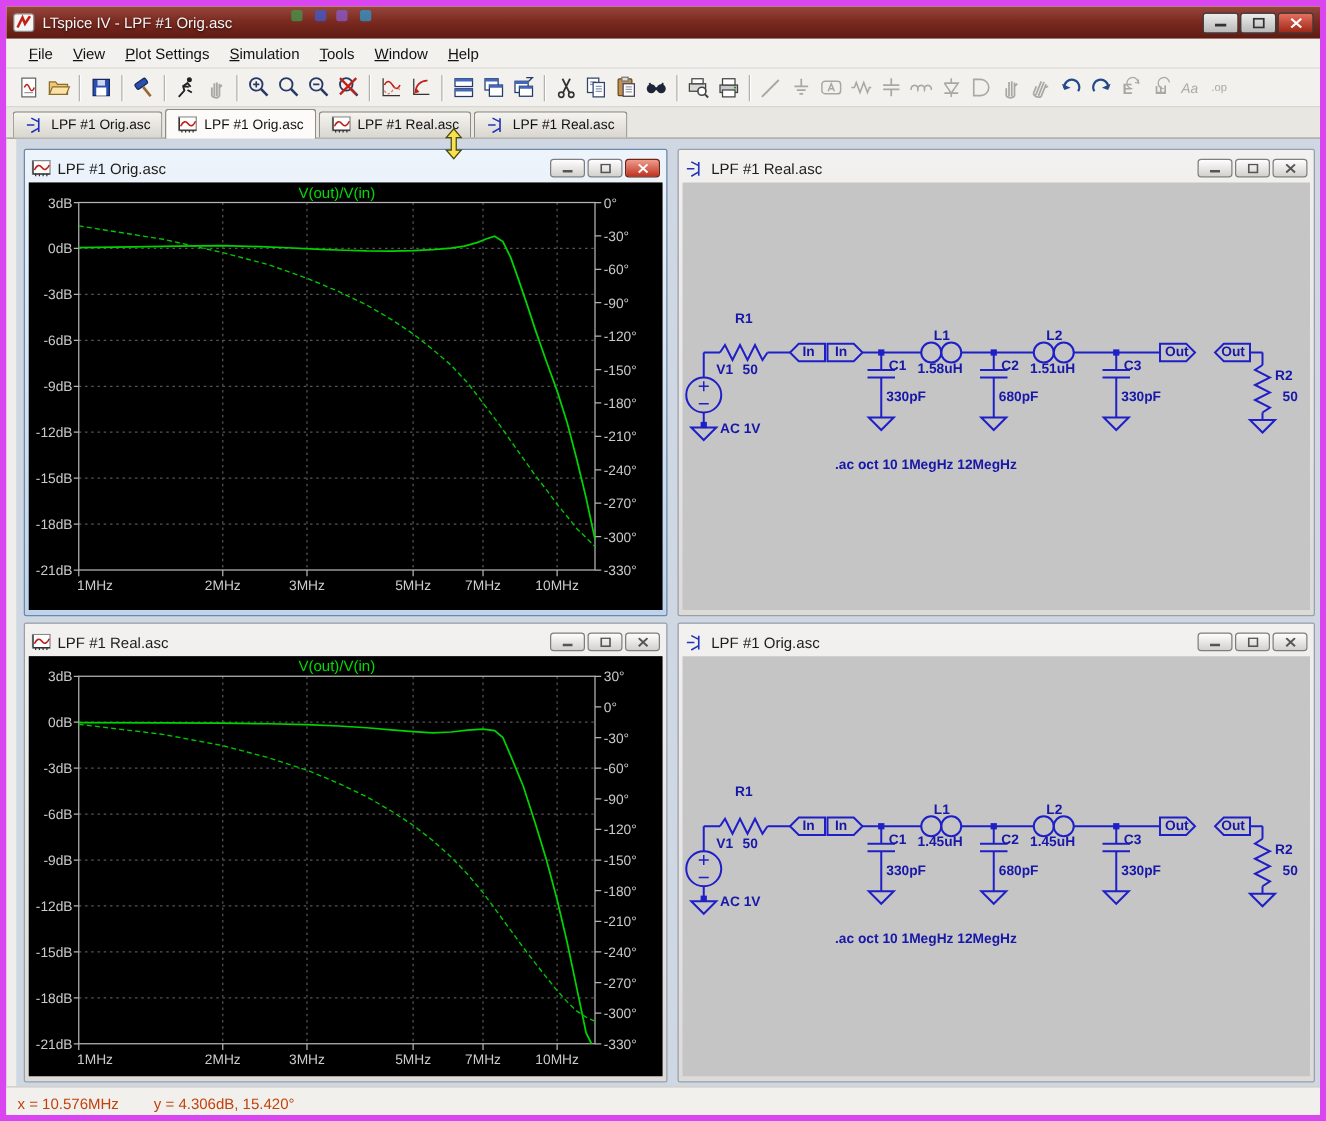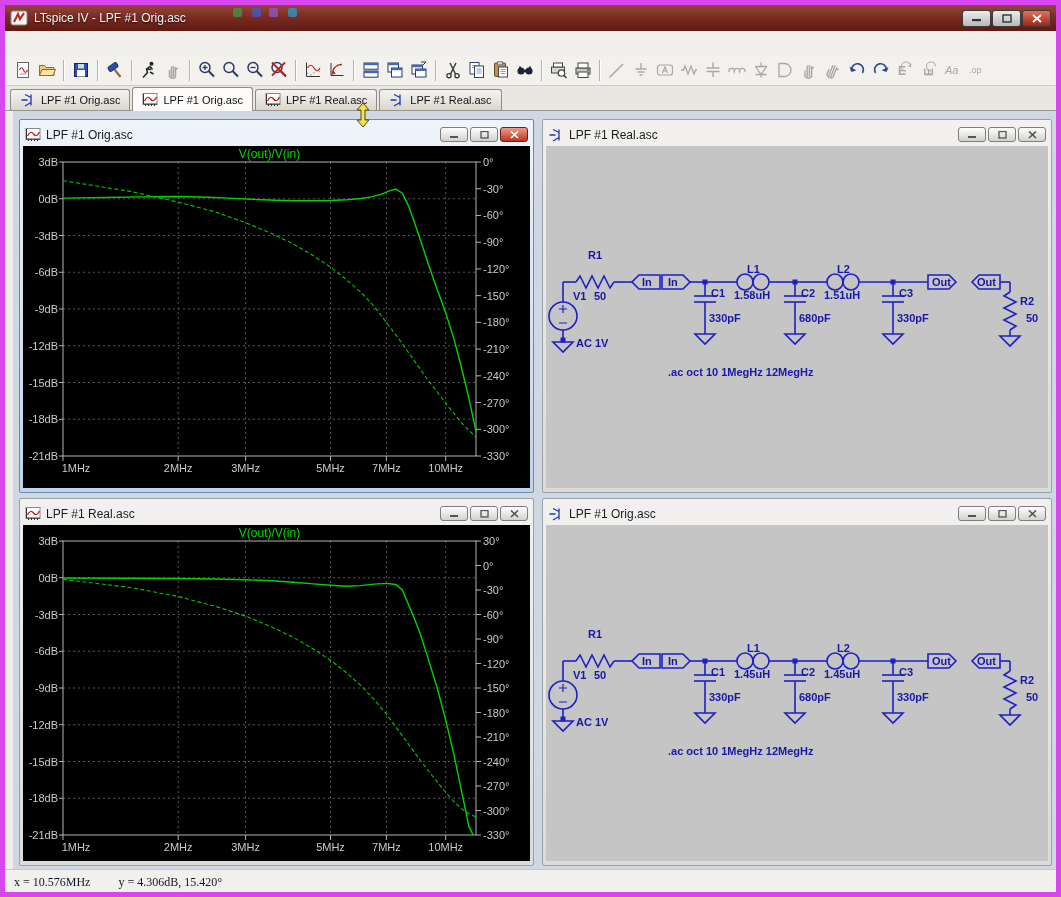--- a/index.html
+++ b/index.html
@@ -46,21 +46,21 @@
   .cwb{width:28px;height:15px;box-sizing:border-box;border:1px solid #7e7e7e;border-radius:3px;
     background:linear-gradient(#fefefe,#d3d1cd);display:flex;align-items:center;justify-content:center;}
   .cwb.closeA{background:linear-gradient(#ef9c8c,#bf3322);border-color:#73200f;}
   .cwcontent{position:relative;overflow:hidden;}
   .cwcontent.plotbg{background:#000;}
   .cwcontent.schembg{background:#c5c5c5;}
   .slabel{position:absolute;font-size:11px;font-weight:bold;color:#1717a8;white-space:pre;line-height:12px;}
 
   
   .statusbar{position:absolute;left:0;top:864px;width:100%;height:26px;background:#f1f0ec;border-top:1px solid #c9c7c1;
-    font-size:12px;color:#0f172a;display:flex;align-items:center;padding-left:9px;gap:28px;box-sizing:border-box;font-family:Liberation Serif, serif;}
+    font-size:12px;color:#c2410c;display:flex;align-items:center;padding-left:9px;gap:28px;box-sizing:border-box;}
   .bottomframe{position:absolute;left:0;top:890px;width:100%;height:7px;background:linear-gradient(#2a2a44,#0b0b14);}
   .cursorfloat{position:absolute;left:350px;top:97px;z-index:60;}
 </style>
 </head>
 <body>
 
 <div class="app">
 
   <div class="titlebar">
     <span style="display:flex;">
@@ -86,20 +86,29 @@
           </svg>
         </span>
       <span class="wb close">
           <svg width="10" height="9">
             <path d="M1 1 L9 8 M9 1 L1 8" stroke="#fff" stroke-width="1.8"></path>
           </svg>
         </span>
     </div>
   </div>
 
+  <div class="menubar" id="menubar">
+      <span class="mi"><u>F</u>ile</span>
+      <span class="mi"><u>V</u>iew</span>
+      <span class="mi"><u>P</u>lot Settings</span>
+      <span class="mi"><u>S</u>imulation</span>
+      <span class="mi"><u>T</u>ools</span>
+      <span class="mi"><u>W</u>indow</span>
+      <span class="mi"><u>H</u>elp</span>
+    </div>
   <div class="toolbar" id="toolbar">
       <span class="tbtn">
         <svg width="20" height="20" viewBox="0 0 20 20">
           <rect x="4.5" y="2.5" width="11" height="15" fill="#fff" stroke="#666"></rect>
           <path d="M6.5 10 q2 -5 4 0 t4 0" stroke="#c22017" fill="none" stroke-width="1.2"></path>
           <path d="M6.5 14 h7" stroke="#999"></path>
         </svg>
       </span>
       <span class="tbtn">
         <svg width="20" height="20" viewBox="0 0 20 20">

